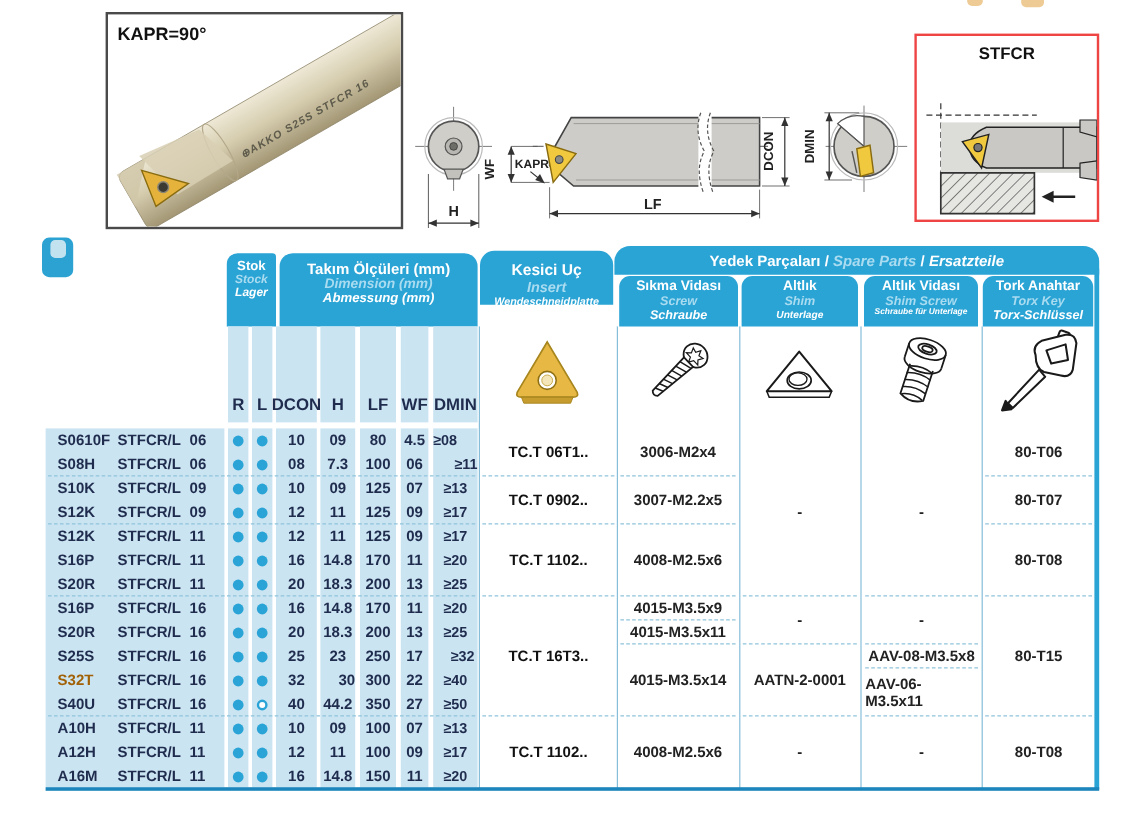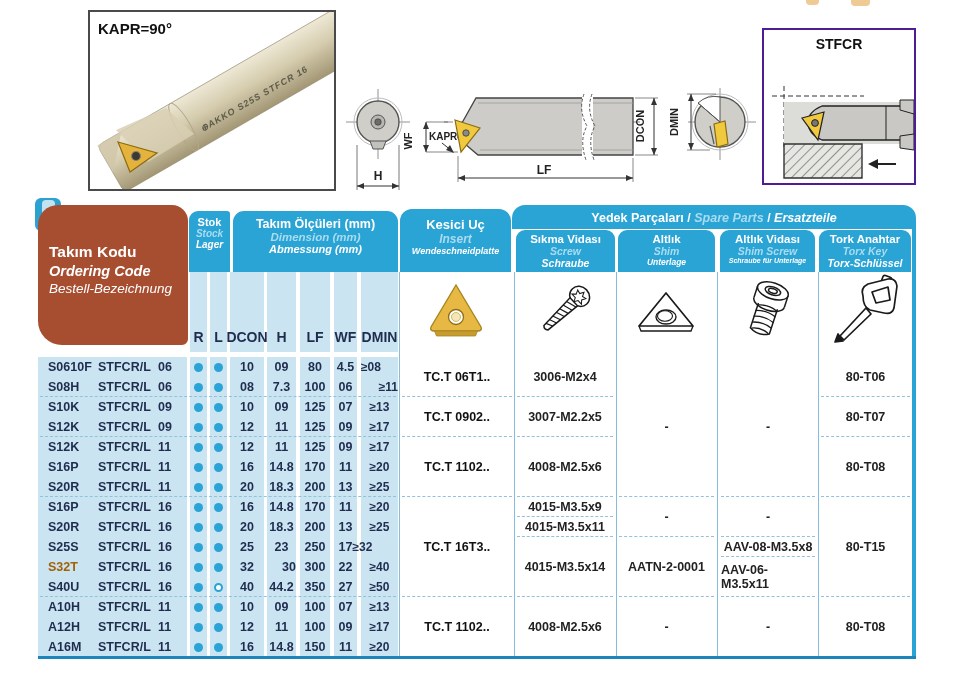--- a/index.html
+++ b/index.html
@@ -104,21 +104,21 @@
     <path d="M66,56 L77,53 L80,76 L69,79 Z" fill="#F0C93F" stroke="#8A6C10" stroke-width="1.2"></path>
     <line x1="62" y1="58" x2="66" y2="76" stroke="#555" stroke-width="1.2"></line>
     <line x1="39" y1="26" x2="68" y2="26" stroke="#555" stroke-width="0.7"></line>
     <line x1="39" y1="82" x2="62" y2="82" stroke="#555" stroke-width="0.7"></line>
     <line x1="43" y1="26" x2="43" y2="82" stroke="#333" stroke-width="1"></line>
     <polygon points="43,26 40,33 46,33" fill="#333"></polygon>
     <polygon points="43,82 40,75 46,75" fill="#333"></polygon>
     <text x="30" y="54" font-size="11" font-weight="bold" fill="#222" transform="rotate(-90 30 54)" text-anchor="middle">DMIN</text>
   </svg>
 
-  <div class="abs" style="left:762px;top:28px;width:154px;height:157px;border:2px solid #4c1d95;background:#fff;box-sizing:border-box;">
+  <div class="abs" style="left:762px;top:28px;width:154px;height:157px;border:2px solid #ef4444;background:#fff;box-sizing:border-box;">
     <div class="abs ctr" style="left:0;top:6px;width:100%;font-size:14px;font-weight:bold;color:#111;">STFCR</div>
     <svg class="abs" style="left:0;top:26px;" width="150" height="126" viewBox="0 0 150 126">
       <defs>
         <pattern id="hatch" width="7" height="7" patternUnits="userSpaceOnUse" patternTransform="rotate(45)">
           <rect width="7" height="7" fill="#E6E6E2"></rect>
           <line x1="0" y1="0" x2="0" y2="7" stroke="#555" stroke-width="1.2"></line>
         </pattern>
       </defs>
       <line x1="8" y1="40" x2="100" y2="40" stroke="#333" stroke-width="1" stroke-dasharray="5 3"></line>
       <line x1="20" y1="30" x2="20" y2="92" stroke="#333" stroke-width="1" stroke-dasharray="5 3"></line>
@@ -132,39 +132,34 @@
       <path d="M20,88 L98,88 L98,122 L20,122 Z" fill="url(#hatch)" stroke="#333" stroke-width="1.4"></path>
       <line x1="112" y1="108" x2="132" y2="108" stroke="#222" stroke-width="2"></line>
       <polygon points="104,108 114,103 114,113" fill="#222"></polygon>
     </svg>
   </div>
 
   <div class="abs" style="left:33px;top:196px;width:30px;height:37px;background:#2BA2D2;border:2px solid #fff;border-radius:8px;box-sizing:border-box;">
     <div class="abs" style="left:7px;top:2px;width:13px;height:15px;background:#C3E2F0;border-radius:4px;"></div>
   </div>
 
-  <div class="abs" style="left:38px;top:205px;width:150px;height:140px;background:#A74E31;border-radius:20px 16px 6px 24px;">
-    <div class="abs" style="left:11px;top:38px;font-size:15.5px;font-weight:bold;color:#fff;">Takım Kodu</div>
-    <div class="abs" style="left:11px;top:58px;font-size:14.5px;font-weight:bold;font-style:italic;color:#fff;">Ordering Code</div>
-    <div class="abs" style="left:11px;top:76px;font-size:13.5px;font-style:italic;color:#fff;">Bestell-Bezeichnung</div>
-  </div>
 
   <div class="abs blue ctr" style="left:189px;top:211px;width:41px;height:61px;border-radius:9px 3px 0 0;">
     <div class="hdr-tr" style="font-size:11px;margin-top:5px;">Stok</div>
     <div class="hdr-en" style="font-size:10px;">Stock</div>
     <div class="hdr-de" style="font-size:10px;">Lager</div>
   </div>
 
   <div class="abs blue ctr" style="left:233px;top:211px;width:165px;height:61px;border-radius:11px 11px 0 0;">
     <div class="hdr-tr" style="font-size:12.5px;margin-top:6px;">Takım Ölçüleri (mm)</div>
     <div class="hdr-en" style="font-size:11.5px;">Dimension (mm)</div>
     <div class="hdr-de" style="font-size:11px;">Abmessung (mm)</div>
   </div>
 
-  <div class="abs blue ctr" style="left:400px;top:209px;width:111px;height:63px;border-radius:12px 12px 0 0;">
+  <div class="abs blue ctr" style="left:400px;top:209px;width:111px;height:45px;border-radius:12px 12px 0 0;">
     <div class="hdr-tr" style="font-size:13px;margin-top:8px;">Kesici Uç</div>
     <div class="hdr-en" style="font-size:12px;">Insert</div>
     <div class="hdr-de" style="font-size:9px;">Wendeschneidplatte</div>
   </div>
 
   <div class="abs blue ctr" style="left:512px;top:205px;width:404px;height:24px;border-radius:13px 13px 0 0;line-height:26px;font-size:12.5px;">
     <span class="hdr-tr">Yedek Parçaları</span><span class="hdr-tr"> / </span><span class="hdr-en">Spare Parts</span><span class="hdr-tr"> / </span><span class="hdr-de">Ersatzteile</span>
   </div>
 
   <div class="abs blue ctr" style="left:516px;top:230px;width:99px;height:42px;border-radius:9px 9px 0 0;">
@@ -322,21 +317,21 @@
       <div class="abs" style="left: 0px; top: 537px; width: 955px; height: 20px;">
         <div class="abs" style="left: 48px; top: 0px; width: 52px; height: 20px; line-height: 20px; text-align: left; font-size: 12.5px; font-weight: bold; color: rgb(31, 44, 78);">S25S</div>
         <div class="abs" style="left: 98px; top: 0px; width: 60px; height: 20px; line-height: 20px; text-align: left; font-size: 12.5px; font-weight: bold; color: rgb(31, 44, 78);">STFCR/L</div>
         <div class="abs" style="left: 158px; top: 0px; width: 26px; height: 20px; line-height: 20px; text-align: left; font-size: 12.5px; font-weight: bold; color: rgb(31, 44, 78);">16</div>
         <div class="abs" style="left: 194px; top: 5.5px; width: 9px; height: 9px; border-radius: 50%; background: rgb(42, 163, 214); border: none; box-sizing: border-box;"></div>
         <div class="abs" style="left: 214px; top: 5.5px; width: 9px; height: 9px; border-radius: 50%; background: rgb(42, 163, 214); border: none; box-sizing: border-box;"></div>
         <div class="abs" style="left: 230px; top: 0px; width: 34px; height: 20px; line-height: 20px; text-align: center; font-size: 12.5px; font-weight: bold; color: rgb(31, 44, 78);">25</div>
         <div class="abs" style="left: 267px; top: 0px; width: 29px; height: 20px; line-height: 20px; text-align: center; font-size: 12.5px; font-weight: bold; color: rgb(31, 44, 78);">23</div>
         <div class="abs" style="left: 300px; top: 0px; width: 30px; height: 20px; line-height: 20px; text-align: center; font-size: 12.5px; font-weight: bold; color: rgb(31, 44, 78);">250</div>
         <div class="abs" style="left: 334px; top: 0px; width: 23px; height: 20px; line-height: 20px; text-align: center; font-size: 12.5px; font-weight: bold; color: rgb(31, 44, 78);">17</div>
-        <div class="abs" style="left: 344px; top: 0px; width: 37px; height: 20px; line-height: 20px; text-align: center; font-size: 12px; font-weight: bold; color: rgb(31, 44, 78);">≥32</div>
+        <div class="abs" style="left: 367px; top: 0px; width: 37px; height: 20px; line-height: 20px; text-align: center; font-size: 12px; font-weight: bold; color: rgb(31, 44, 78);">≥32</div>
       </div>
       <div class="abs" style="left: 0px; top: 557px; width: 955px; height: 20px;">
         <div class="abs" style="left: 48px; top: 0px; width: 52px; height: 20px; line-height: 20px; text-align: left; font-size: 12.5px; font-weight: bold; color: #a16207;">S32T</div>
         <div class="abs" style="left: 98px; top: 0px; width: 60px; height: 20px; line-height: 20px; text-align: left; font-size: 12.5px; font-weight: bold; color: rgb(31, 44, 78);">STFCR/L</div>
         <div class="abs" style="left: 158px; top: 0px; width: 26px; height: 20px; line-height: 20px; text-align: left; font-size: 12.5px; font-weight: bold; color: rgb(31, 44, 78);">16</div>
         <div class="abs" style="left: 194px; top: 5.5px; width: 9px; height: 9px; border-radius: 50%; background: rgb(42, 163, 214); border: none; box-sizing: border-box;"></div>
         <div class="abs" style="left: 214px; top: 5.5px; width: 9px; height: 9px; border-radius: 50%; background: rgb(42, 163, 214); border: none; box-sizing: border-box;"></div>
         <div class="abs" style="left: 230px; top: 0px; width: 34px; height: 20px; line-height: 20px; text-align: center; font-size: 12.5px; font-weight: bold; color: rgb(31, 44, 78);">32</div>
         <div class="abs" style="left: 267px; top: 0px; width: 44px; height: 20px; line-height: 20px; text-align: center; font-size: 12.5px; font-weight: bold; color: rgb(31, 44, 78);">30</div>
         <div class="abs" style="left: 300px; top: 0px; width: 30px; height: 20px; line-height: 20px; text-align: center; font-size: 12.5px; font-weight: bold; color: rgb(31, 44, 78);">300</div>

